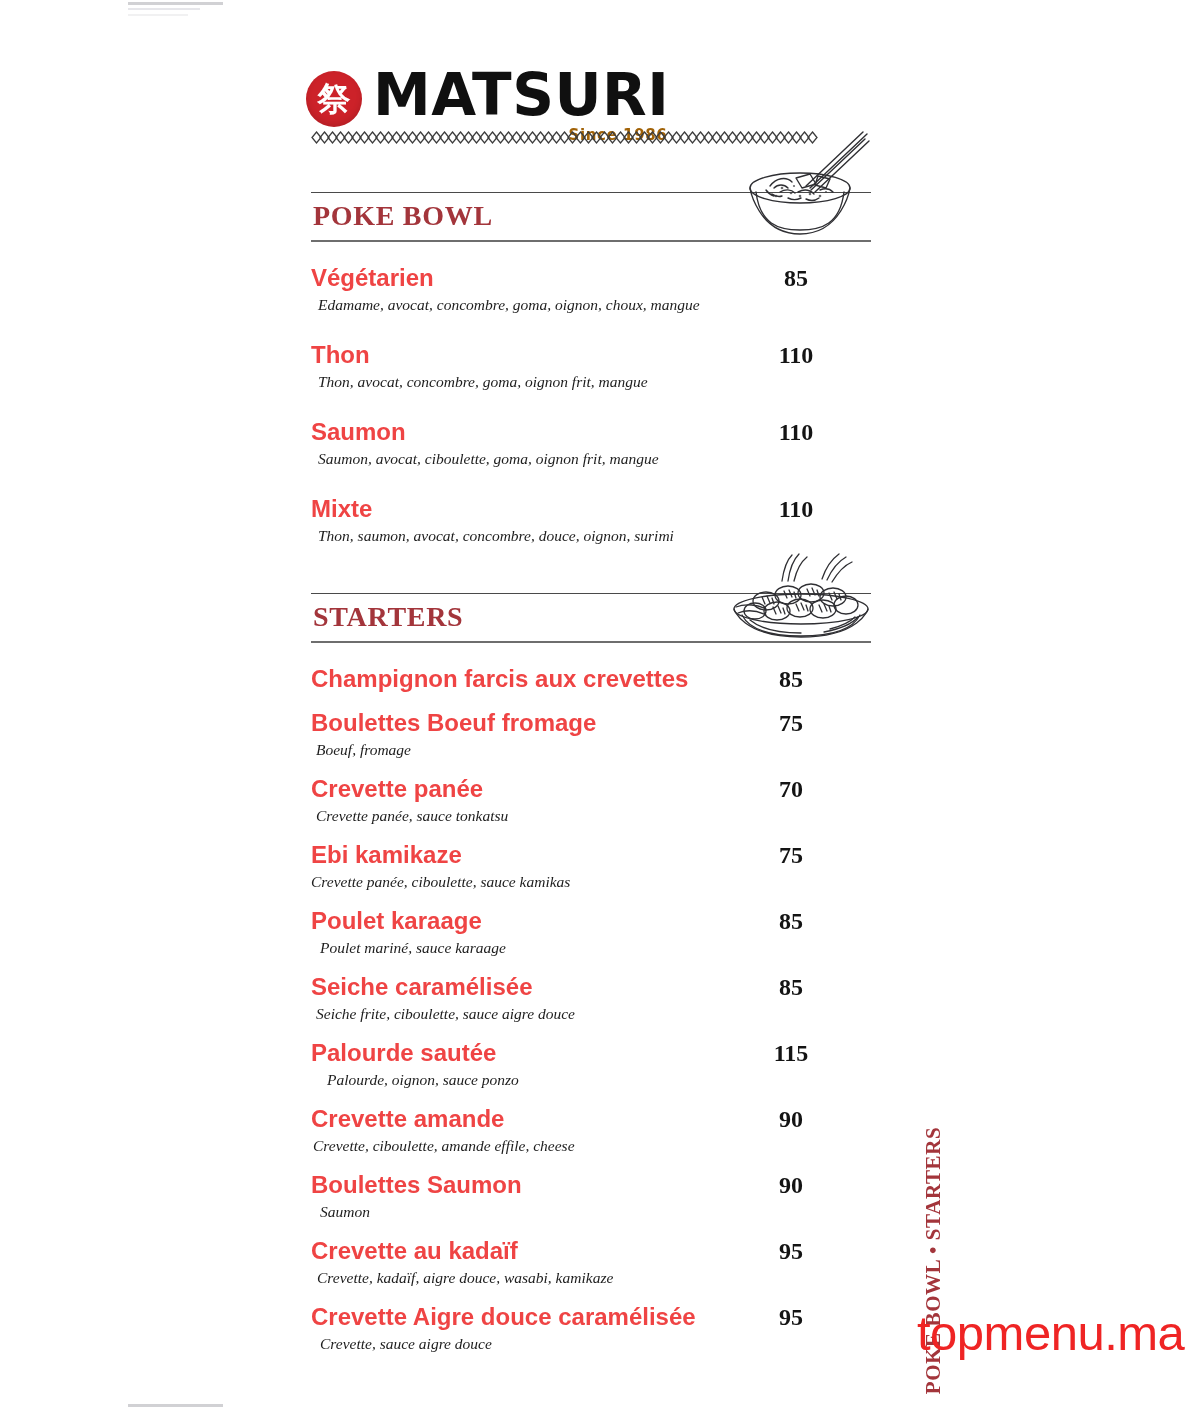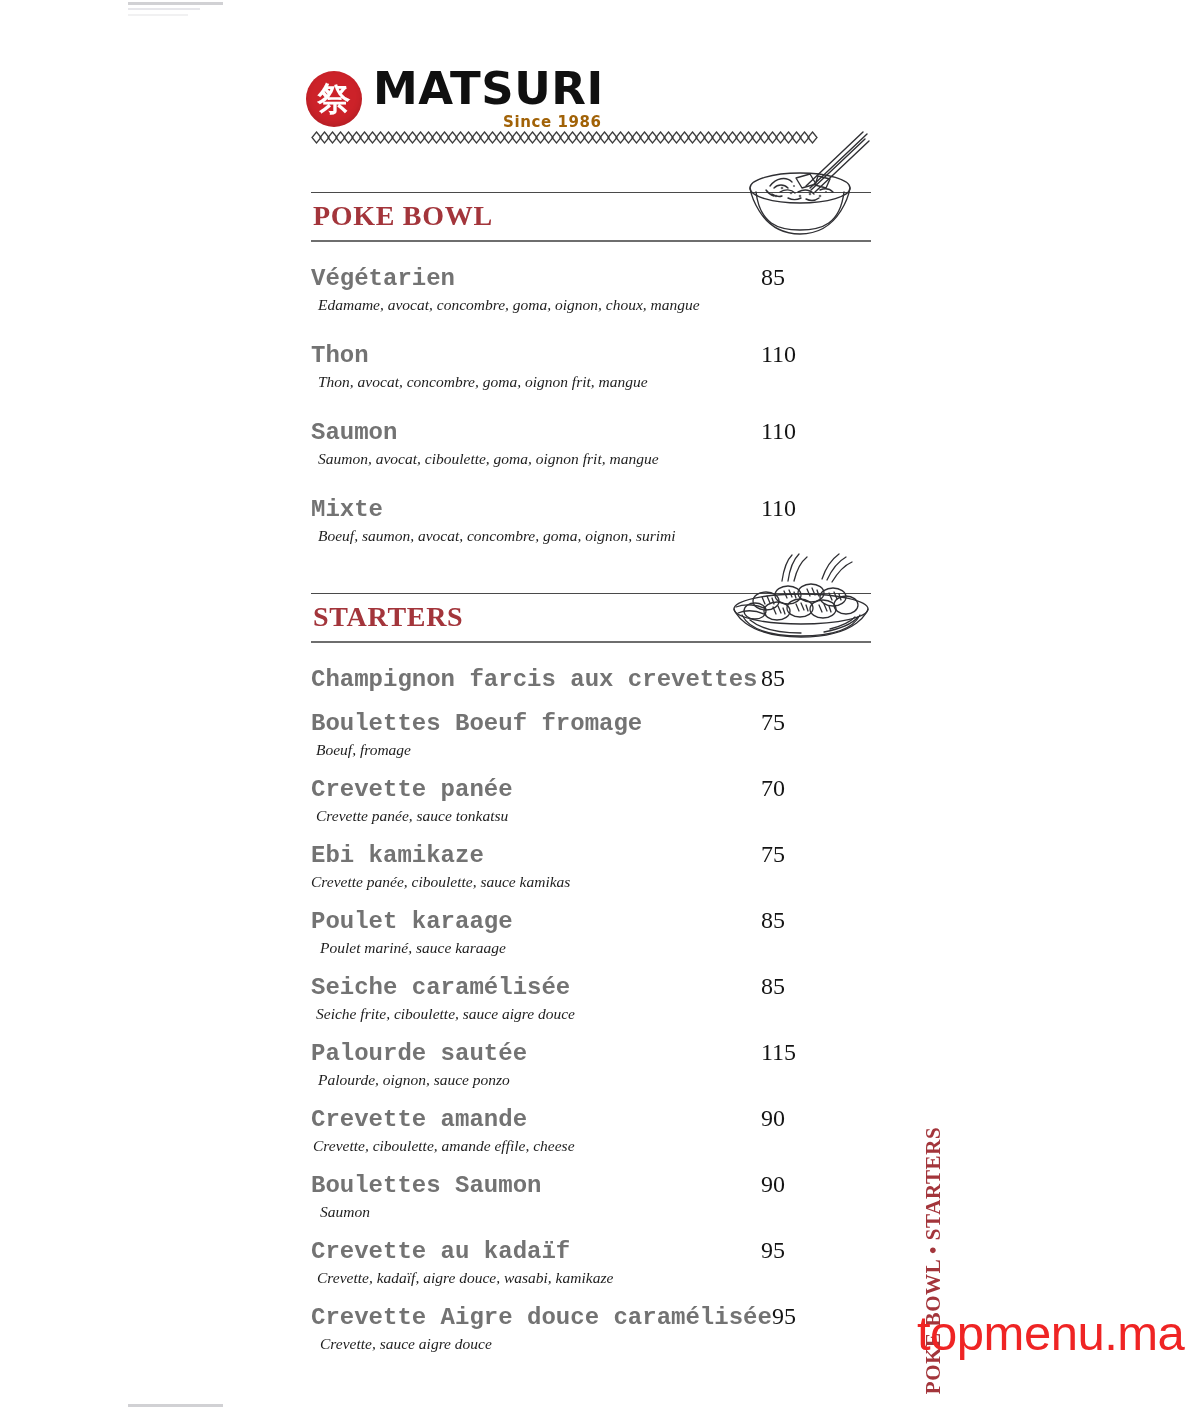--- a/index.html
+++ b/index.html
@@ -70,21 +70,21 @@
   }
   .brand-words {
     margin-left: 11px;
     display: flex;
     flex-direction: column;
     align-items: flex-start;
   }
   .brand-name {
     font-family: "DejaVu Sans", sans-serif;
     font-weight: 700;
-    font-size: 45px;
+    font-size: 58px;
     letter-spacing: 0.5px;
     line-height: 1.02;
     color: #101010;
   }
   .brand-since {
     font-family: "DejaVu Sans", sans-serif;
     font-weight: 700;
     font-size: 15px;
     letter-spacing: .6px;
     color: #a16207;
@@ -141,33 +141,33 @@
   .section-art.starters { left: 415px; top: -48px; }
 
   
   .items { margin-top: 20px; }
   .item { position: relative; }
   .item-row {
     display: flex;
     align-items: baseline;
   }
   .item-name {
-    font-family: Liberation Mono, monospace;
+    font-family: Liberation Sans, sans-serif;
     font-weight: 700;
     font-size: 24px;
-    color: #737373;
+    color: #ef4444;
     white-space: nowrap;
   }
   .item-dots { flex: 1 1 auto; }
   .item-price {
     font-family: "Liberation Serif", serif;
-    font-weight: 400;
+    font-weight: 700;
     font-size: 24px;
     color: #141414;
-    text-align: left;
+    text-align: center;
     min-width: 60px;
   }
   .item-desc {
     font-family: "Liberation Serif", serif;
     font-style: italic;
     font-size: 15.5px;
     color: #1d1d1d;
     margin-top: 4px;
   }
 
@@ -380,21 +380,21 @@
           <div class="item-price">110</div>
         </div>
         <div class="item-desc">Saumon, avocat, ciboulette, goma, oignon frit, mangue</div>
       </div>
       <div class="item">
         <div class="item-row">
           <div class="item-name">Mixte</div>
           <div class="item-dots"></div>
           <div class="item-price">110</div>
         </div>
-        <div class="item-desc">Boeuf, saumon, avocat, concombre, goma, oignon, surimi</div>
+        <div class="item-desc">Thon, saumon, avocat, concombre, douce, oignon, surimi</div>
       </div>
     </div>
   </div>
 
   <div class="section starters" style="top:593px;">
     <div class="section-head">
       <div class="rule-top"></div>
       <div class="section-title">STARTERS</div>
       <div class="rule-bottom"></div>
       <div class="section-art starters">
@@ -486,21 +486,21 @@
           <div class="item-price">85</div>
         </div>
         <div class="item-desc">Seiche frite, ciboulette, sauce aigre douce</div>
       </div>
       <div class="item">
         <div class="item-row">
           <div class="item-name">Palourde sautée</div>
           <div class="item-dots"></div>
           <div class="item-price">115</div>
         </div>
-        <div class="item-desc" style="margin-left:7px;">Palourde, oignon, sauce ponzo</div>
+        <div class="item-desc" style="margin-left:16px;">Palourde, oignon, sauce ponzo</div>
       </div>
       <div class="item">
         <div class="item-row">
           <div class="item-name">Crevette amande</div>
           <div class="item-dots"></div>
           <div class="item-price">90</div>
         </div>
         <div class="item-desc" style="margin-left:2px;">Crevette, ciboulette, amande effile, cheese</div>
       </div>
       <div class="item">

